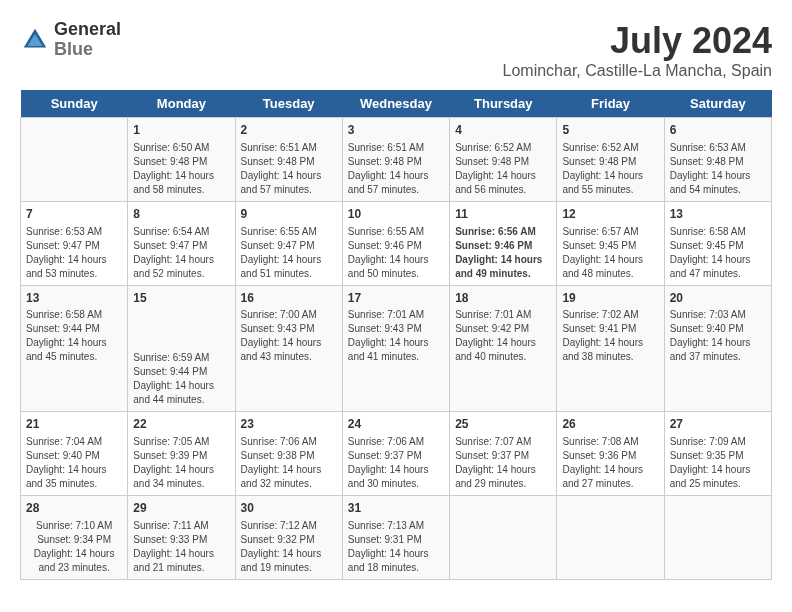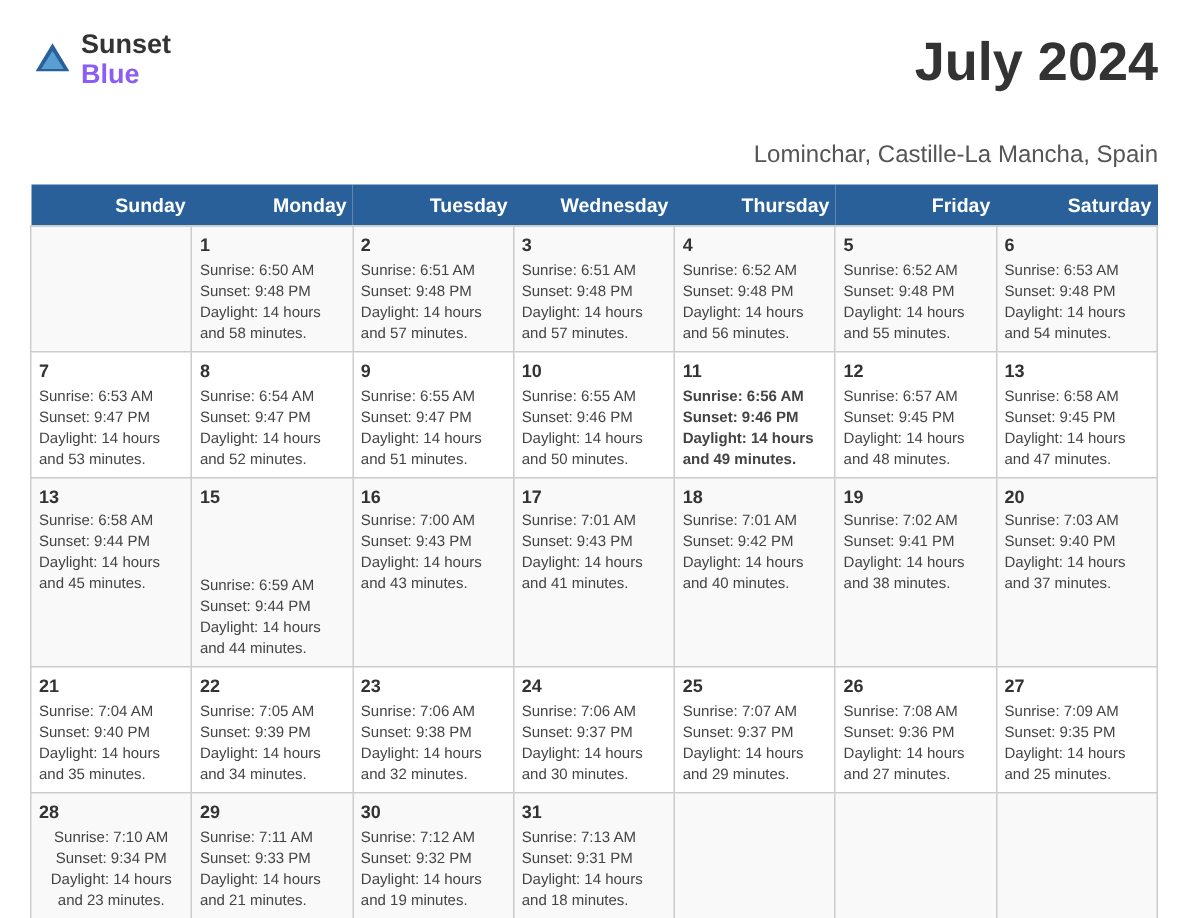--- a/index.html
+++ b/index.html
@@ -26,50 +26,49 @@
       line-height: 1.1;
     }
     .logo-general {
       font-size: 18px;
       font-weight: bold;
       color: #333;
     }
     .logo-blue {
       font-size: 18px;
       font-weight: bold;
-      color: #8b5cf6;
+      color: #737373;
     }
     .logo-icon {
       width: 30px;
       height: 30px;
       margin-right: 4px;
     }
     .title-block {
       text-align: right;
     }
     .month-title {
       font-size: 36px;
       font-weight: bold;
       color: #333;
     }
     .location-title {
       font-size: 16px;
       color: #555;
-      margin-top: 33px;
     }
     table {
       width: 100%;
       border-collapse: collapse;
       font-size: 11px;
     }
     thead tr th {
       background-color: #2a6099;
       color: #fff;
       padding: 6px 4px;
-      text-align: right;
+      text-align: center;
       font-size: 13px;
       font-weight: bold;
     }
     tbody tr td {
       border: 1px solid #ccc;
       padding: 4px 5px;
       vertical-align: top;
       width: calc(100% / 7);
       min-height: 80px;
       color: #333;
@@ -99,21 +98,21 @@
 </head>
 <body>
 
 <div class="header">
   <div class="logo">
     <svg class="logo-icon" viewBox="0 0 40 40">
       <polygon points="20,5 35,30 5,30" fill="#2a6099"></polygon>
       <polygon points="20,12 30,28 10,28" fill="#5a9fd4"></polygon>
     </svg>
     <div class="logo-text">
-      <span class="logo-general">Sunset</span>
+      <span class="logo-general">General</span>
       <span class="logo-blue">Blue</span>
     </div>
   </div>
   <div class="title-block">
     <div class="month-title">July 2024</div>
     <div class="location-title">Lominchar, Castille-La Mancha, Spain</div>
   </div>
 </div>
 
 <table>

